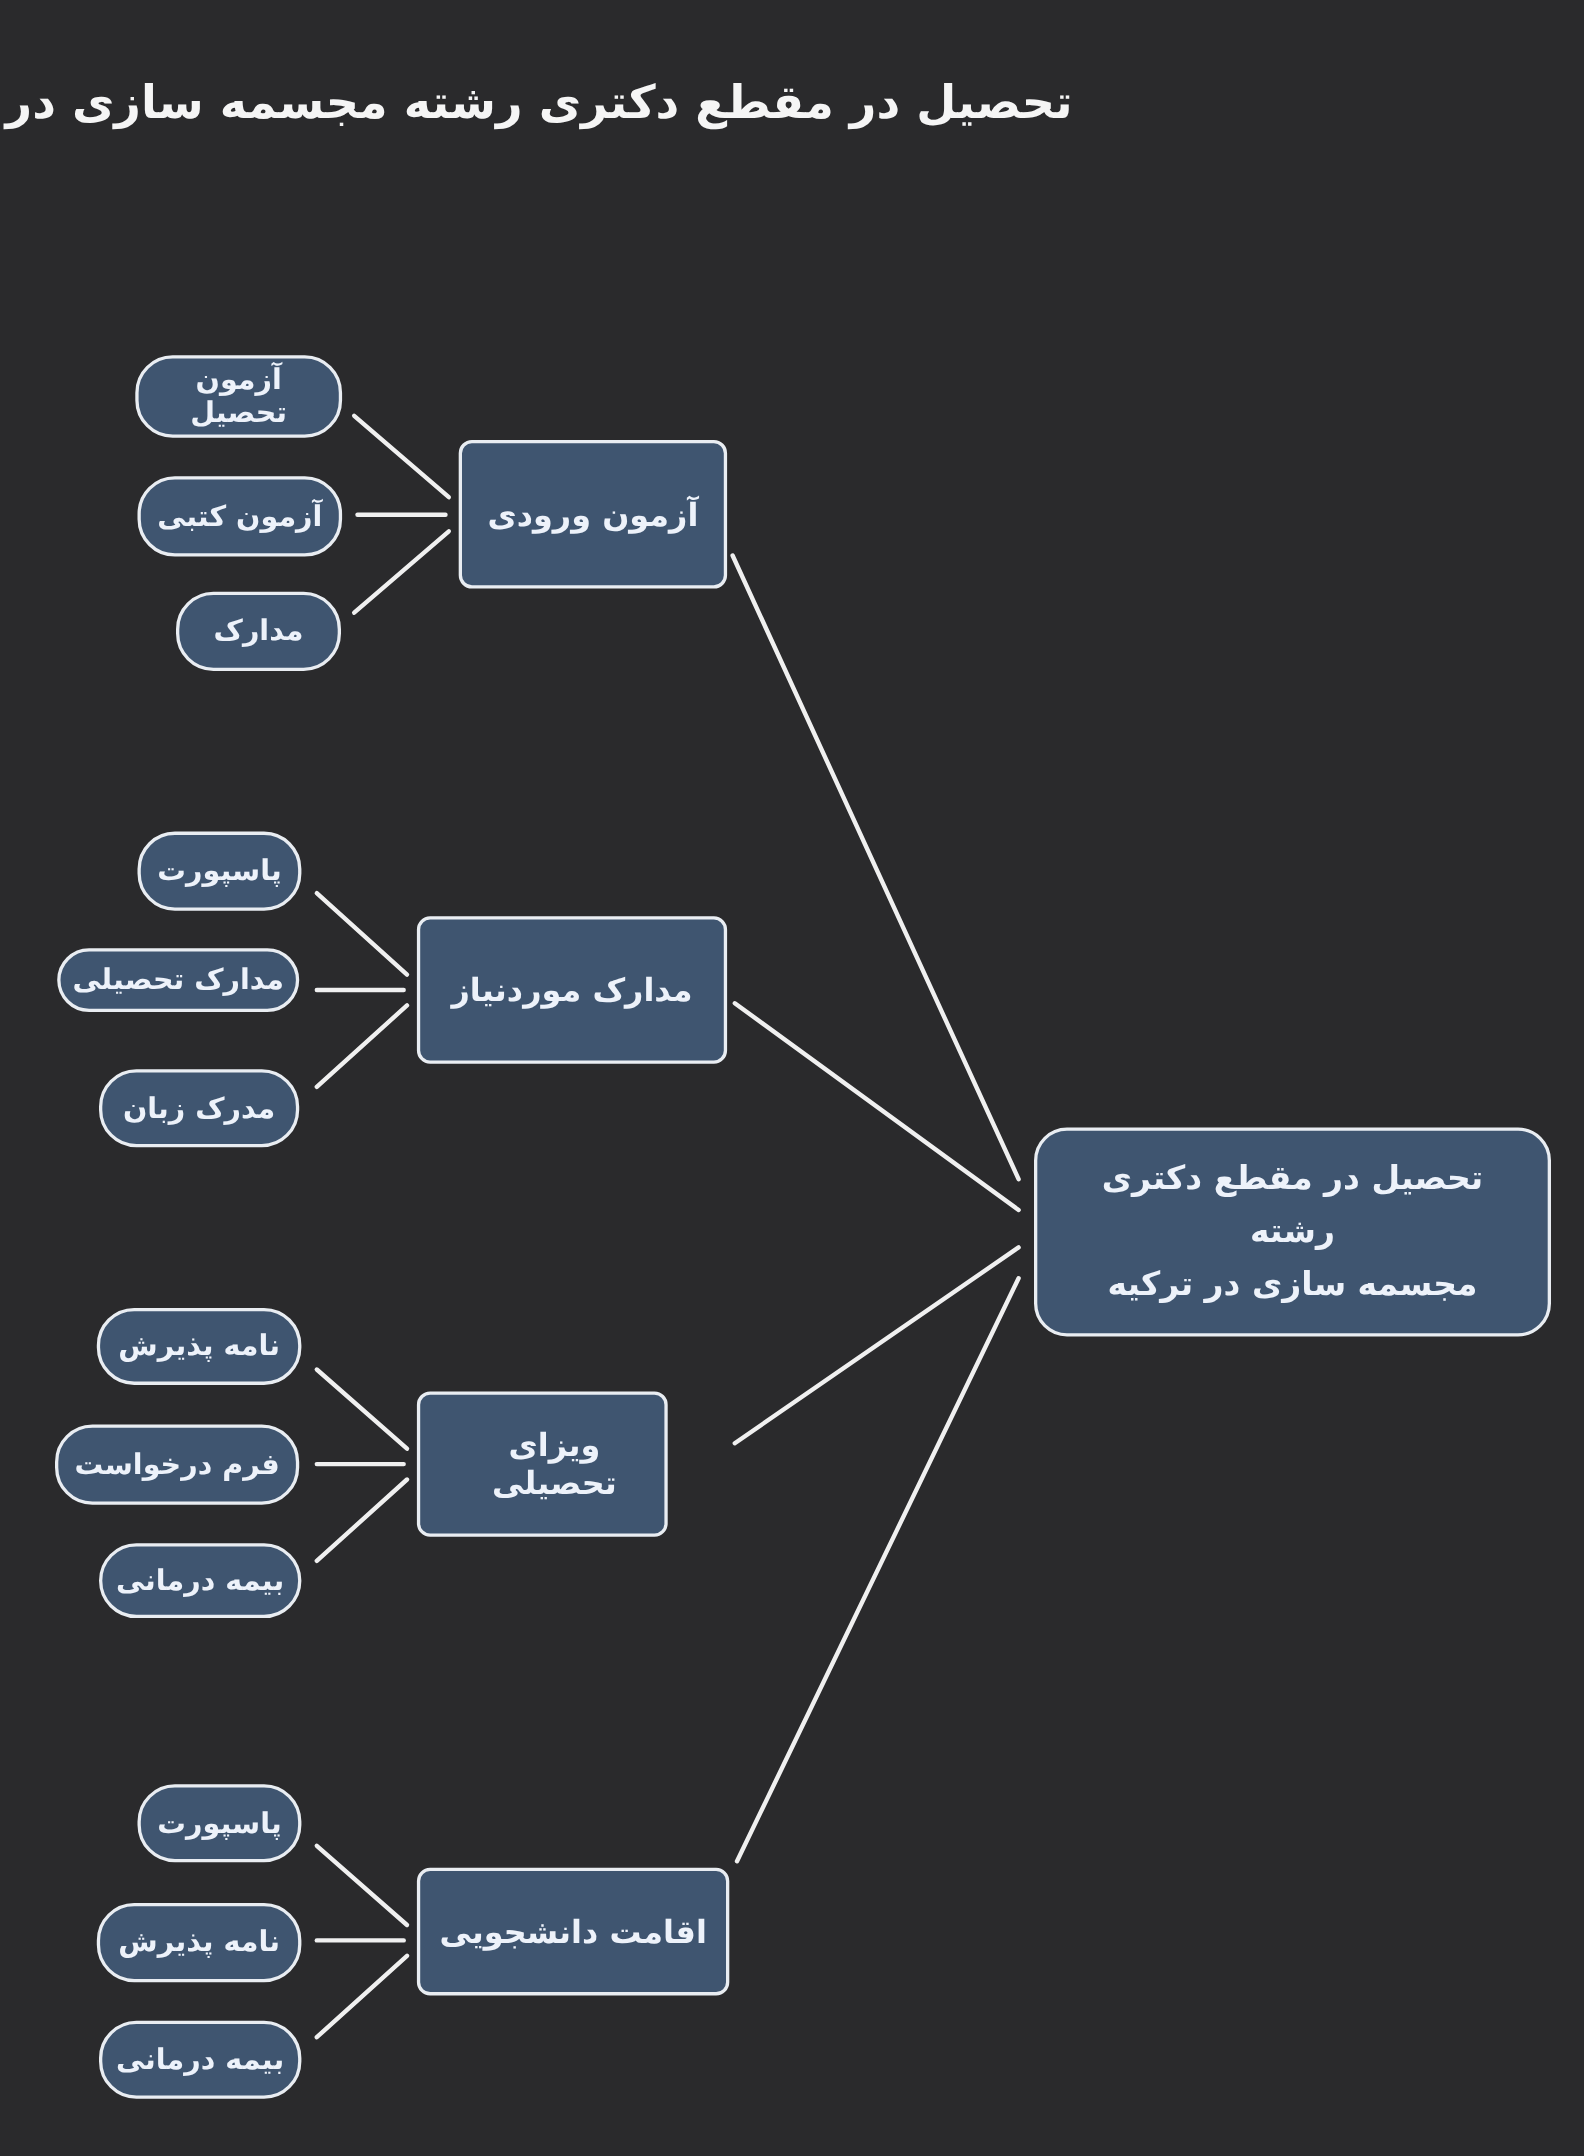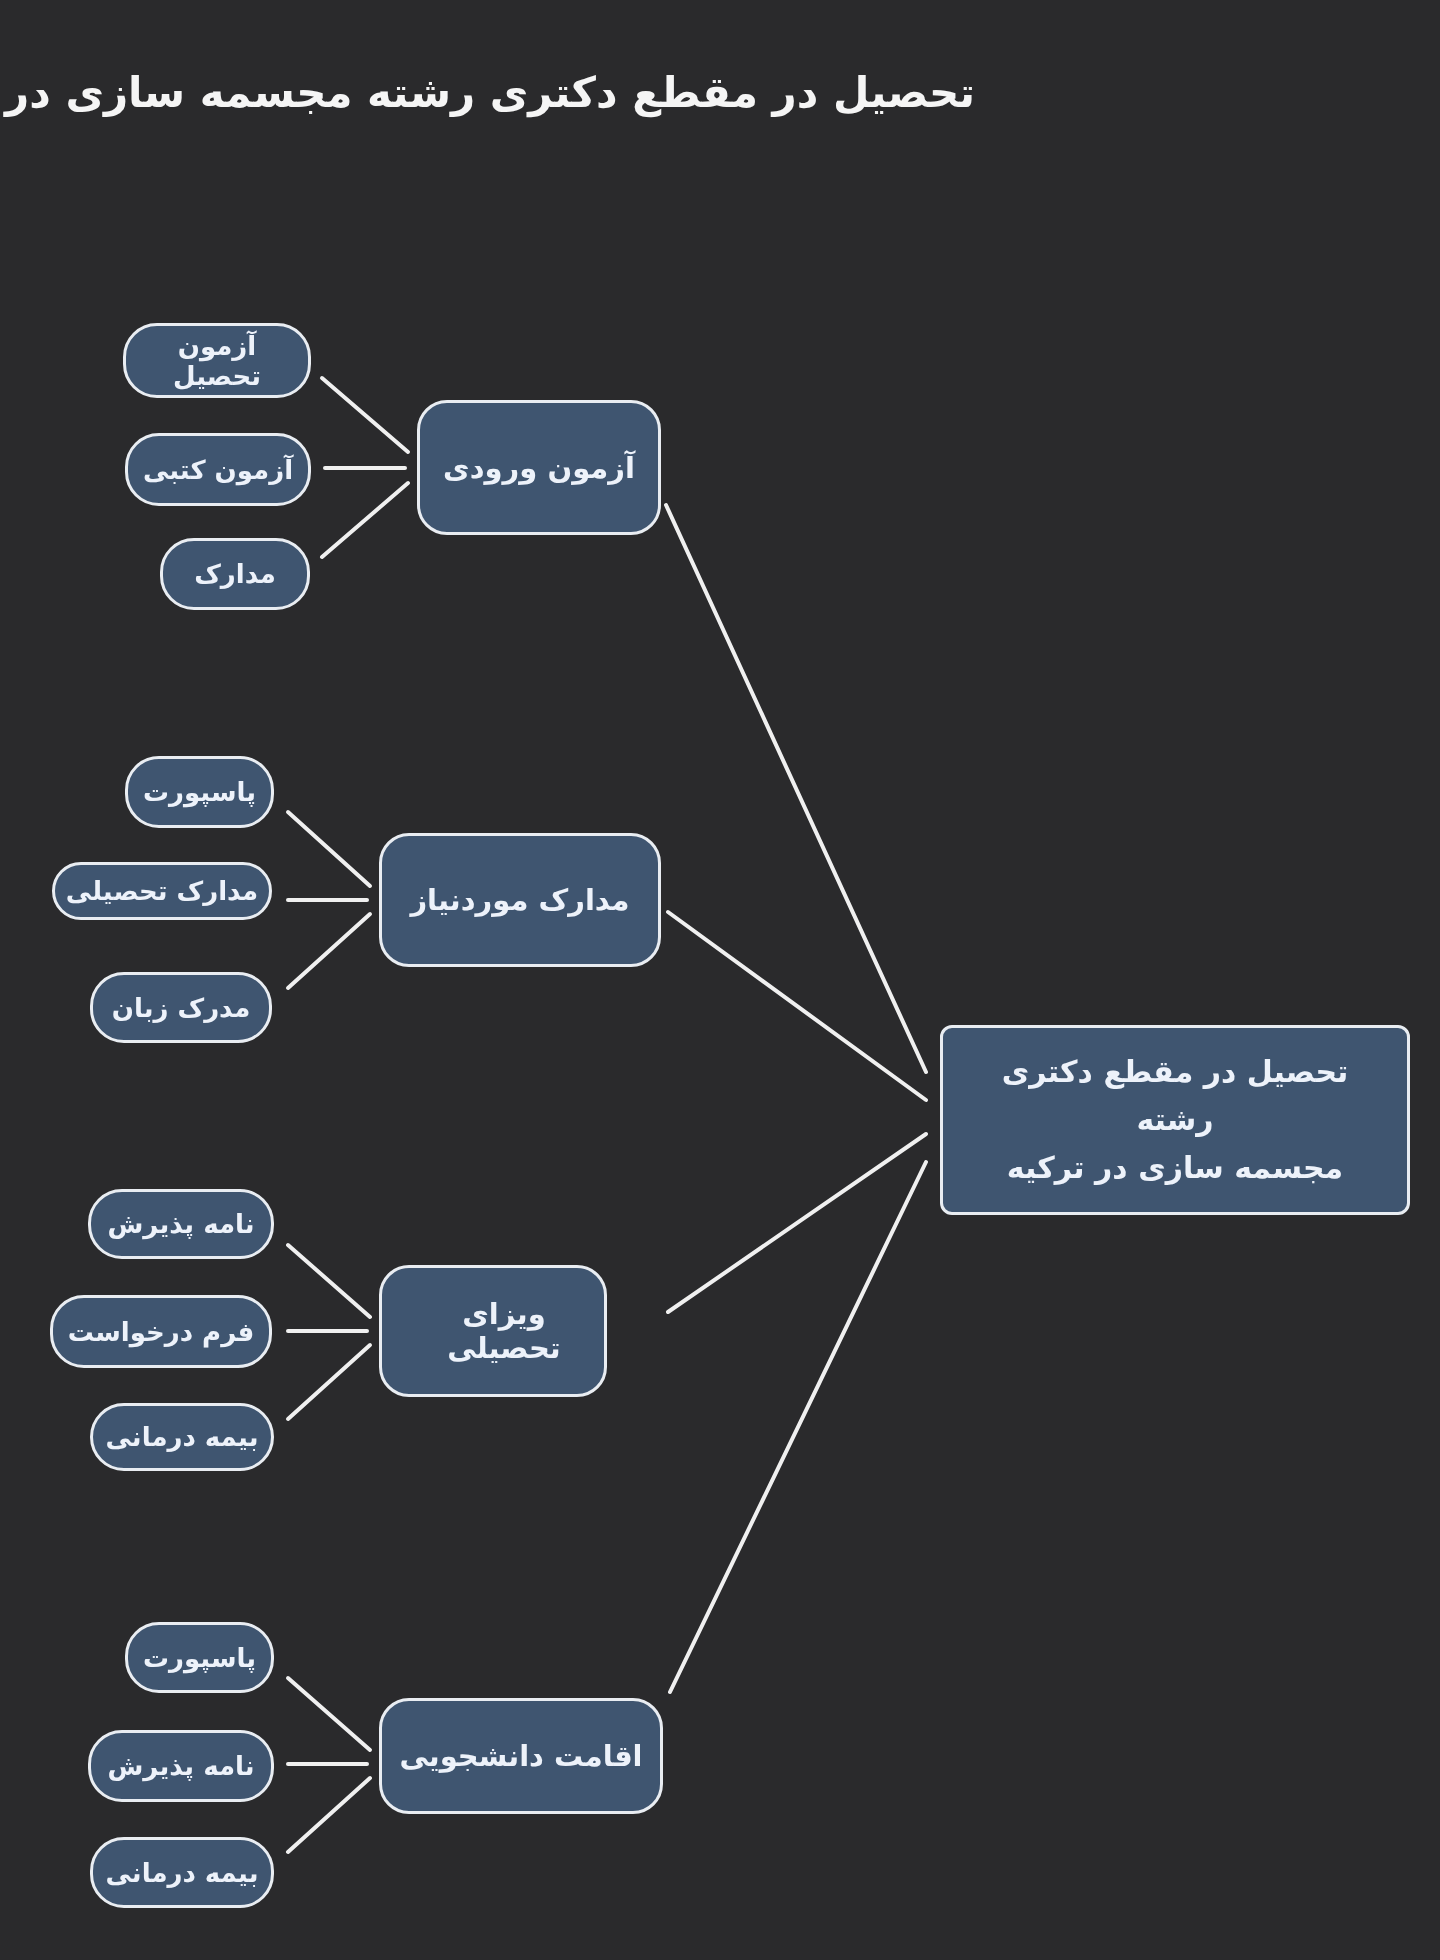--- a/index.html
+++ b/index.html
@@ -49,27 +49,27 @@
     border:3px solid var(--node-border);
     color:var(--node-text);
     display:flex;
     align-items:center;
     justify-content:center;
     text-align:center;
     direction:rtl;
     font-weight:bold;
   }
   .node.center{
-    border-radius:12px;
+    border-radius:30px;
     font-size:30px;
     line-height:1.6;
     padding:0 18px;
   }
   .node.branch{
-    border-radius:30px;
+    border-radius:12px;
     font-size:29px;
     padding:0 10px;
   }
   .node.leaf{
     border-radius:34px;
     font-size:26px;
     padding:0 8px;
   }
 </style>
 </head>

